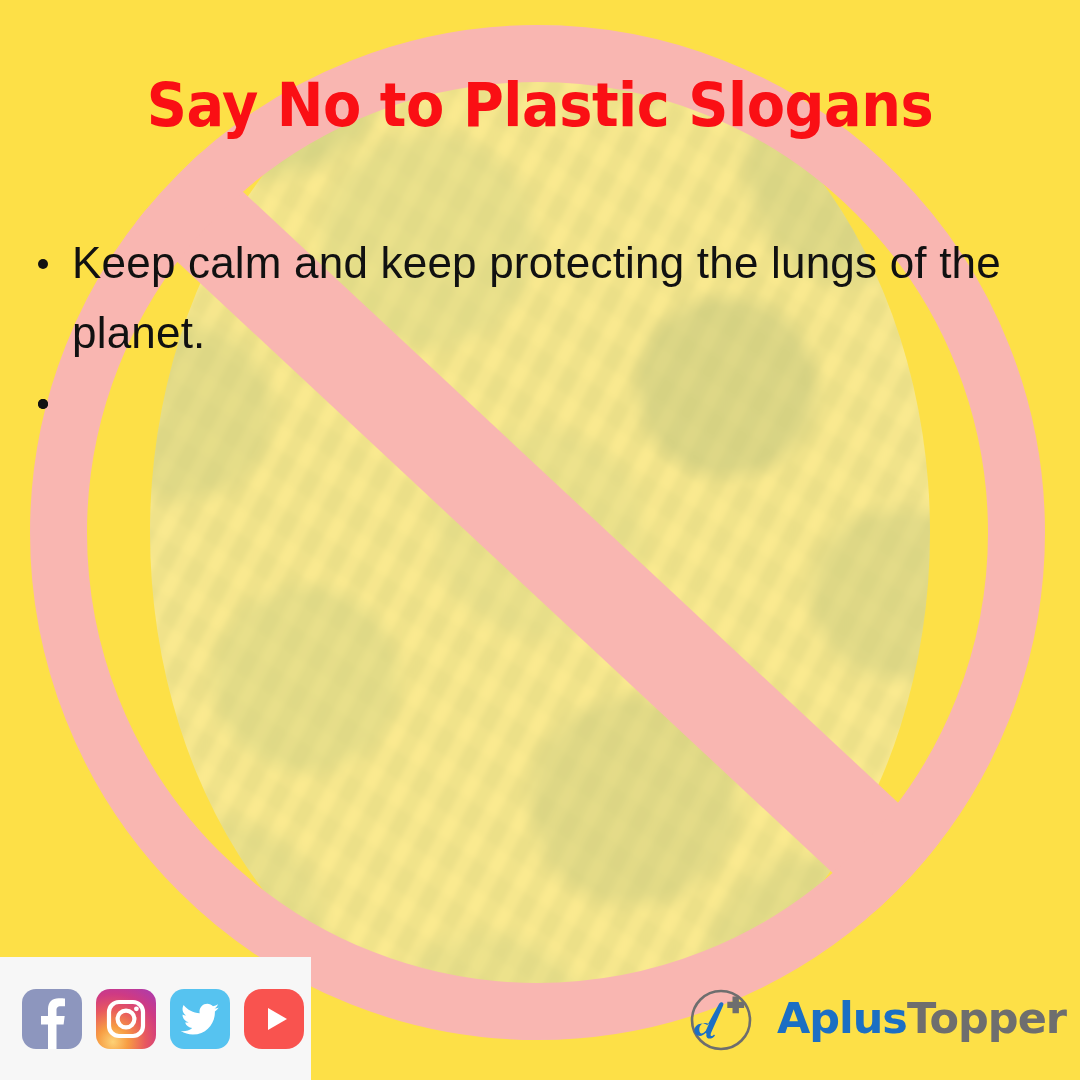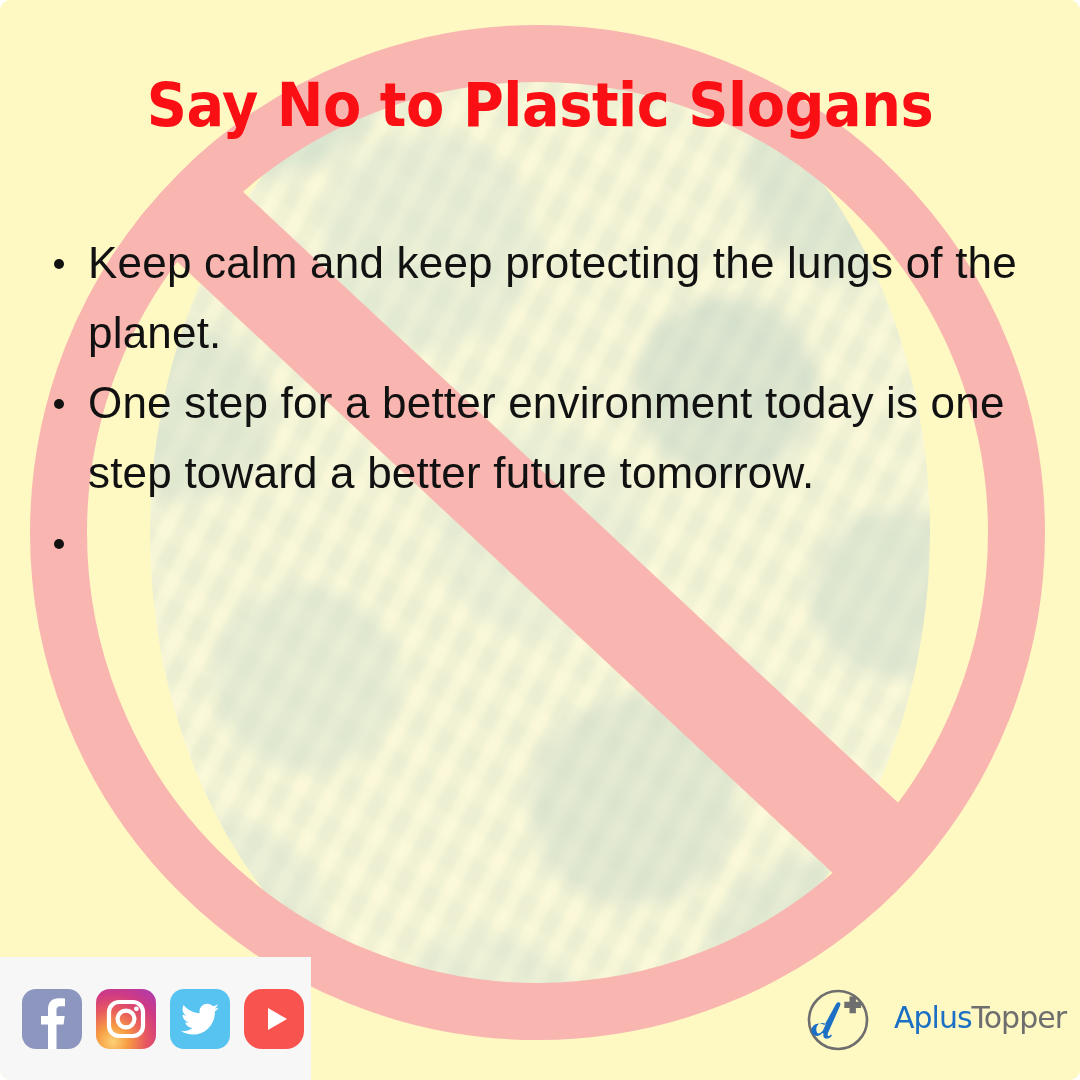--- a/index.html
+++ b/index.html
@@ -8,22 +8,21 @@
     background: #ffffff;
   }
   body {
     font-family: "Liberation Sans", sans-serif;
   }
   #poster {
     position: relative;
     width: 1080px;
     height: 1080px;
     overflow: hidden;
-    background: #fef9c3;
-    border-radius: 10px;
+    background: #fde047;
   }
 
   
   .photo-wrap {
     position: absolute;
     left: 150px;
     top: 25px;
     width: 780px;
     height: 1015px;
     overflow: hidden;
@@ -99,21 +98,21 @@
     font-weight: 700;
     font-size: 60px;
     letter-spacing: -0.5px;
     transform: scaleX(.93);
     white-space: nowrap;
   }
 
   
   .slogans {
     position: absolute;
-    left: 48px;
+    left: 32px;
     top: 228px;
     width: 1010px;
     margin: 0;
     padding: 0;
     list-style: none;
   }
   .slogan {
     position: relative;
     padding-left: 40px;
     color: #111111;
@@ -173,22 +172,22 @@
     position: absolute;
     right: 14px;
     top: 982px;
     display: flex;
     align-items: center;
     height: 72px;
   }
   .brand-mark { width: 78px; height: 72px; }
   .brand-text {
     font-family: "DejaVu Sans", sans-serif;
-    font-weight: 400;
-    font-size: 30px;
+    font-weight: 700;
+    font-size: 43px;
     letter-spacing: -1px;
     line-height: 1;
     margin-left: 16px;
   }
   .brand-a { color: #1b6fc4; }
   .brand-t { color: #6e6e6e; }
 </style>
 </head>
 <body>
 
@@ -207,21 +206,20 @@
 
   <div class="title">Say No to Plastic Slogans</div>
 
   <ul class="slogans">
     <li class="slogan">
       <span class="dot"></span>
       <span>Keep calm and keep protecting the lungs of the planet.</span>
     </li>
     <li class="slogan">
       <span class="dot"></span>
-      <span>One step for a better environment today is one step toward a better future tomorrow.</span>
     </li>
     <li class="slogan">
       <span class="dot"></span>
     </li>
   </ul>
 
   <div class="social-panel"></div>
   <div class="social-row">
 
     <span class="s-icon s-fb">

